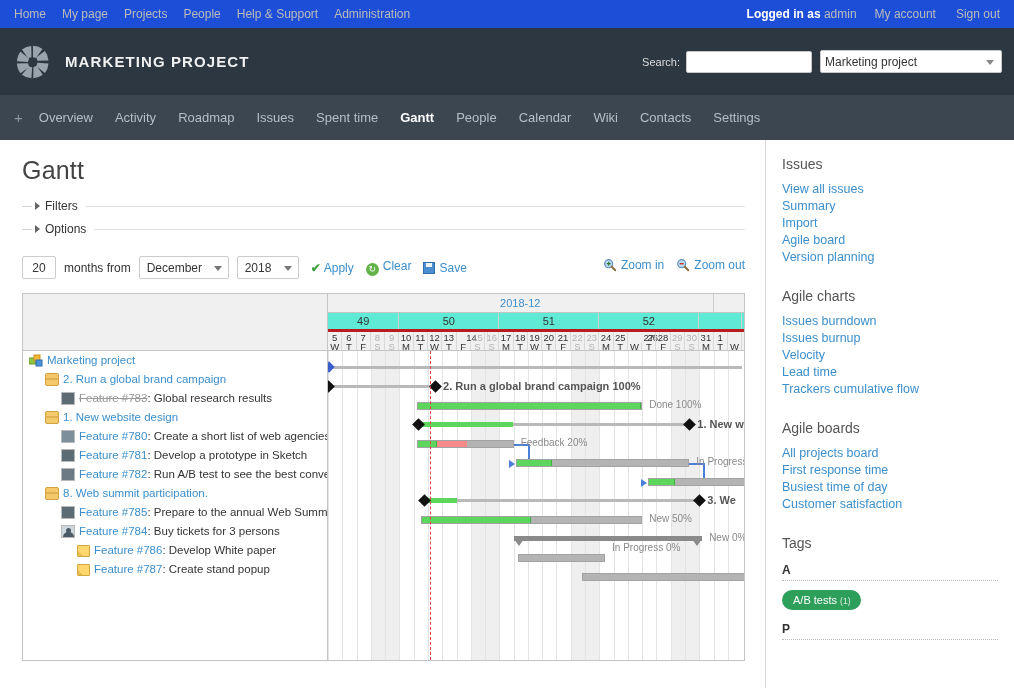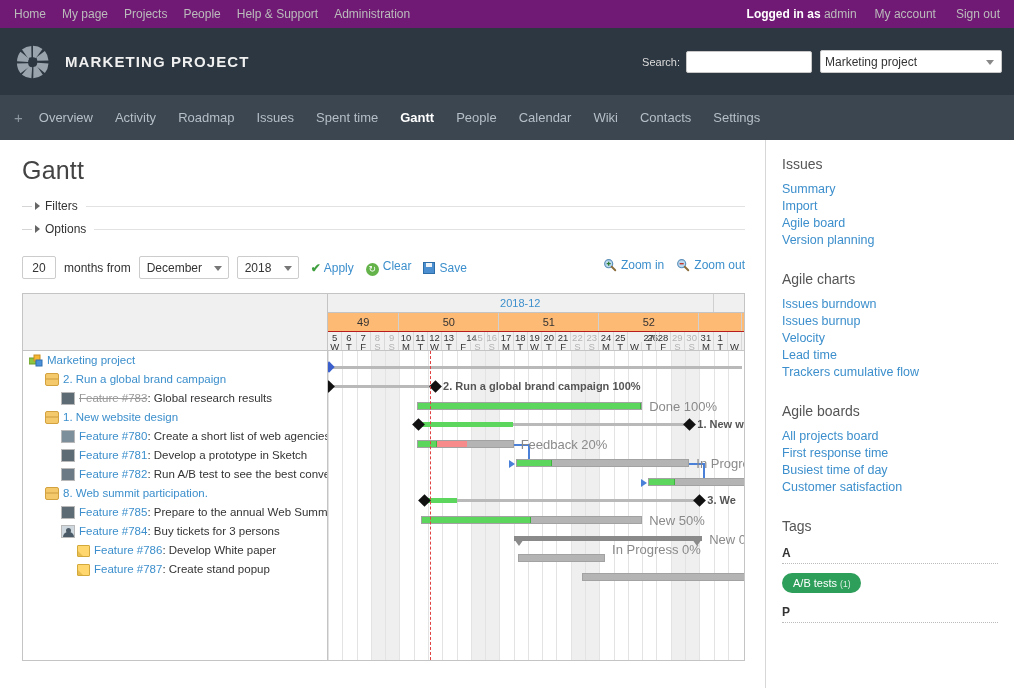--- a/index.html
+++ b/index.html
@@ -8,21 +8,21 @@
     width: 1014px; height: 688px;
     overflow: hidden;
     background: #fff;
     font-family: "Liberation Sans", sans-serif;
     font-size: 12px;
     color: #333;
   }
 
   
   #top-menu {
-    height: 28px; background: #701a75; color: #bbb;
+    height: 28px; background: #1d4ed8; color: #bbb;
     display: flex; align-items: center; padding: 0 14px;
     font-size: 12px;
   }
   #top-menu a { color: #bbb; text-decoration: none; margin-right: 16px; white-space: nowrap; }
   #top-menu .spacer { flex: 1; }
   #top-menu .loggedas { color: #bbb; margin-right: 18px; white-space: nowrap; }
   #top-menu .loggedas b { color: #fff; font-weight: bold; }
   #top-menu .right-link { margin-right: 0; margin-left: 20px; }
 
   
@@ -182,21 +182,21 @@
     border-radius: 1px; position: relative;
   }
   .ico-note:after {
     content: ''; position: absolute; left: 0; bottom: 0; border-left: 5px solid #e8bd4f;
     border-top: 5px solid transparent;
   }
 
   
   #gantt-right { flex: 1; position: relative; overflow: hidden; }
   #hdr-months { height: 19px; background: #f0f0f0; border-bottom: 1px solid #c4c4c4; position: relative; }
-  #hdr-weeks  { height: 19px; background: #fdba74; border-bottom: 1px solid #b91c1c; position: relative; }
+  #hdr-weeks  { height: 19px; background: #5eead4; border-bottom: 3px solid #b91c1c; position: relative; }
   #hdr-days   { height: 10px; background: #f0f0f0; position: relative; }
   #hdr-dows   { height: 9px; background: #f0f0f0; border-bottom: 1px solid #c4c4c4; position: relative; }
   .hcell {
     position: absolute; top: 0; bottom: 0; border-right: 1px solid #d0d0d0;
     font-size: 11px; color: #3c8fcc; display: flex; align-items: center; justify-content: center;
     overflow: hidden; white-space: nowrap;
   }
   .hcell.wk { color: #333; }
   .hcell.day, .hcell.dow {
     font-size: 9.5px; color: #333; border-right: 1px solid #d9d9d9;
@@ -209,21 +209,21 @@
     position: absolute; top: 0; bottom: 0; width: 0;
     border-left: 1px dashed #e04040; z-index: 6;
   }
   .task-bar {
     position: absolute; height: 8px; background: #b4b4b4;
     border: 1px solid #a2a2a2; z-index: 3;
   }
   .task-done { position: absolute; left: 0; top: 0; bottom: 0; background: #5cd65c; border-right: 1px solid #3fb33f; }
   .task-late { position: absolute; top: 0; bottom: 0; background: #f78a8a; }
   .bar-label {
-    position: absolute; font-size: 13px; color: #8a8a8a; white-space: nowrap; z-index: 4;
+    position: absolute; font-size: 10px; color: #8a8a8a; white-space: nowrap; z-index: 4;
   }
   .proj-line {
     position: absolute; height: 3px; background: #b9b9b9; z-index: 2;
   }
   .proj-done { position: absolute; left: 0; top: 0; bottom: 0; background: #5cd65c; }
   .diamond {
     position: absolute; width: 9px; height: 9px; background: #111;
     transform: rotate(45deg); z-index: 5;
   }
   .diamond.blue { background: #3a5fcd; width: 8px; height: 8px; }
@@ -557,20 +557,21 @@
             <div class="dep-h" style="left: 375.284px; top: 131px; width: 4px;"></div>
             <div class="dep-head" style="left: 312.872px; top: 128px;"></div>
           </div>
       </div>
     </div>
   </div>
 
   <div id="sidebar">
     <div id="sidebar-sections">
         <h3>Issues</h3>
+        <a href="#">View all issues</a>
         <a href="#">Summary</a>
         <a href="#">Import</a>
         <a href="#">Agile board</a>
         <a href="#">Version planning</a>
         <h3 class="gap">Agile charts</h3>
         <a href="#">Issues burndown</a>
         <a href="#">Issues burnup</a>
         <a href="#">Velocity</a>
         <a href="#">Lead time</a>
         <a href="#">Trackers cumulative flow</a>

